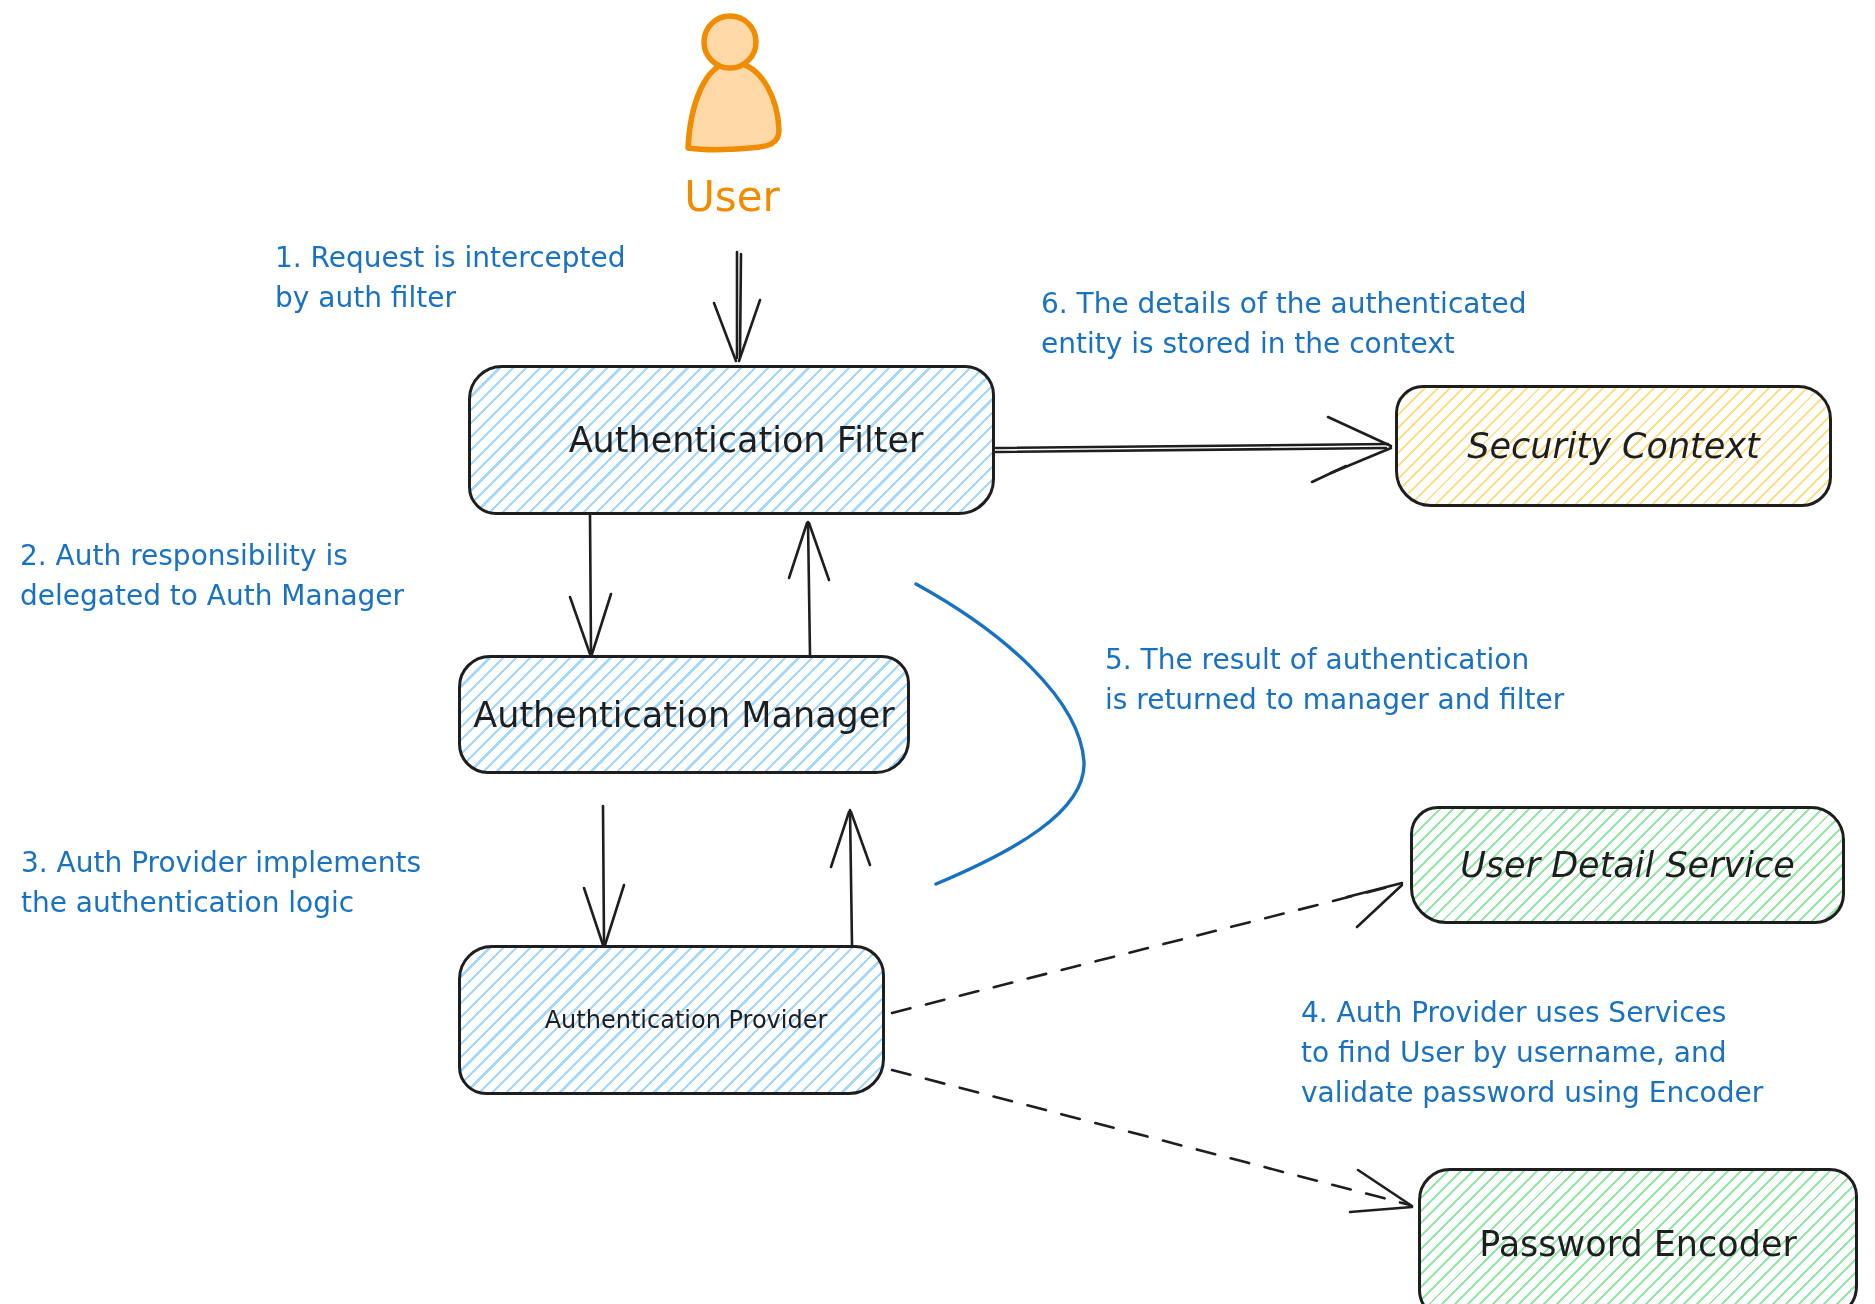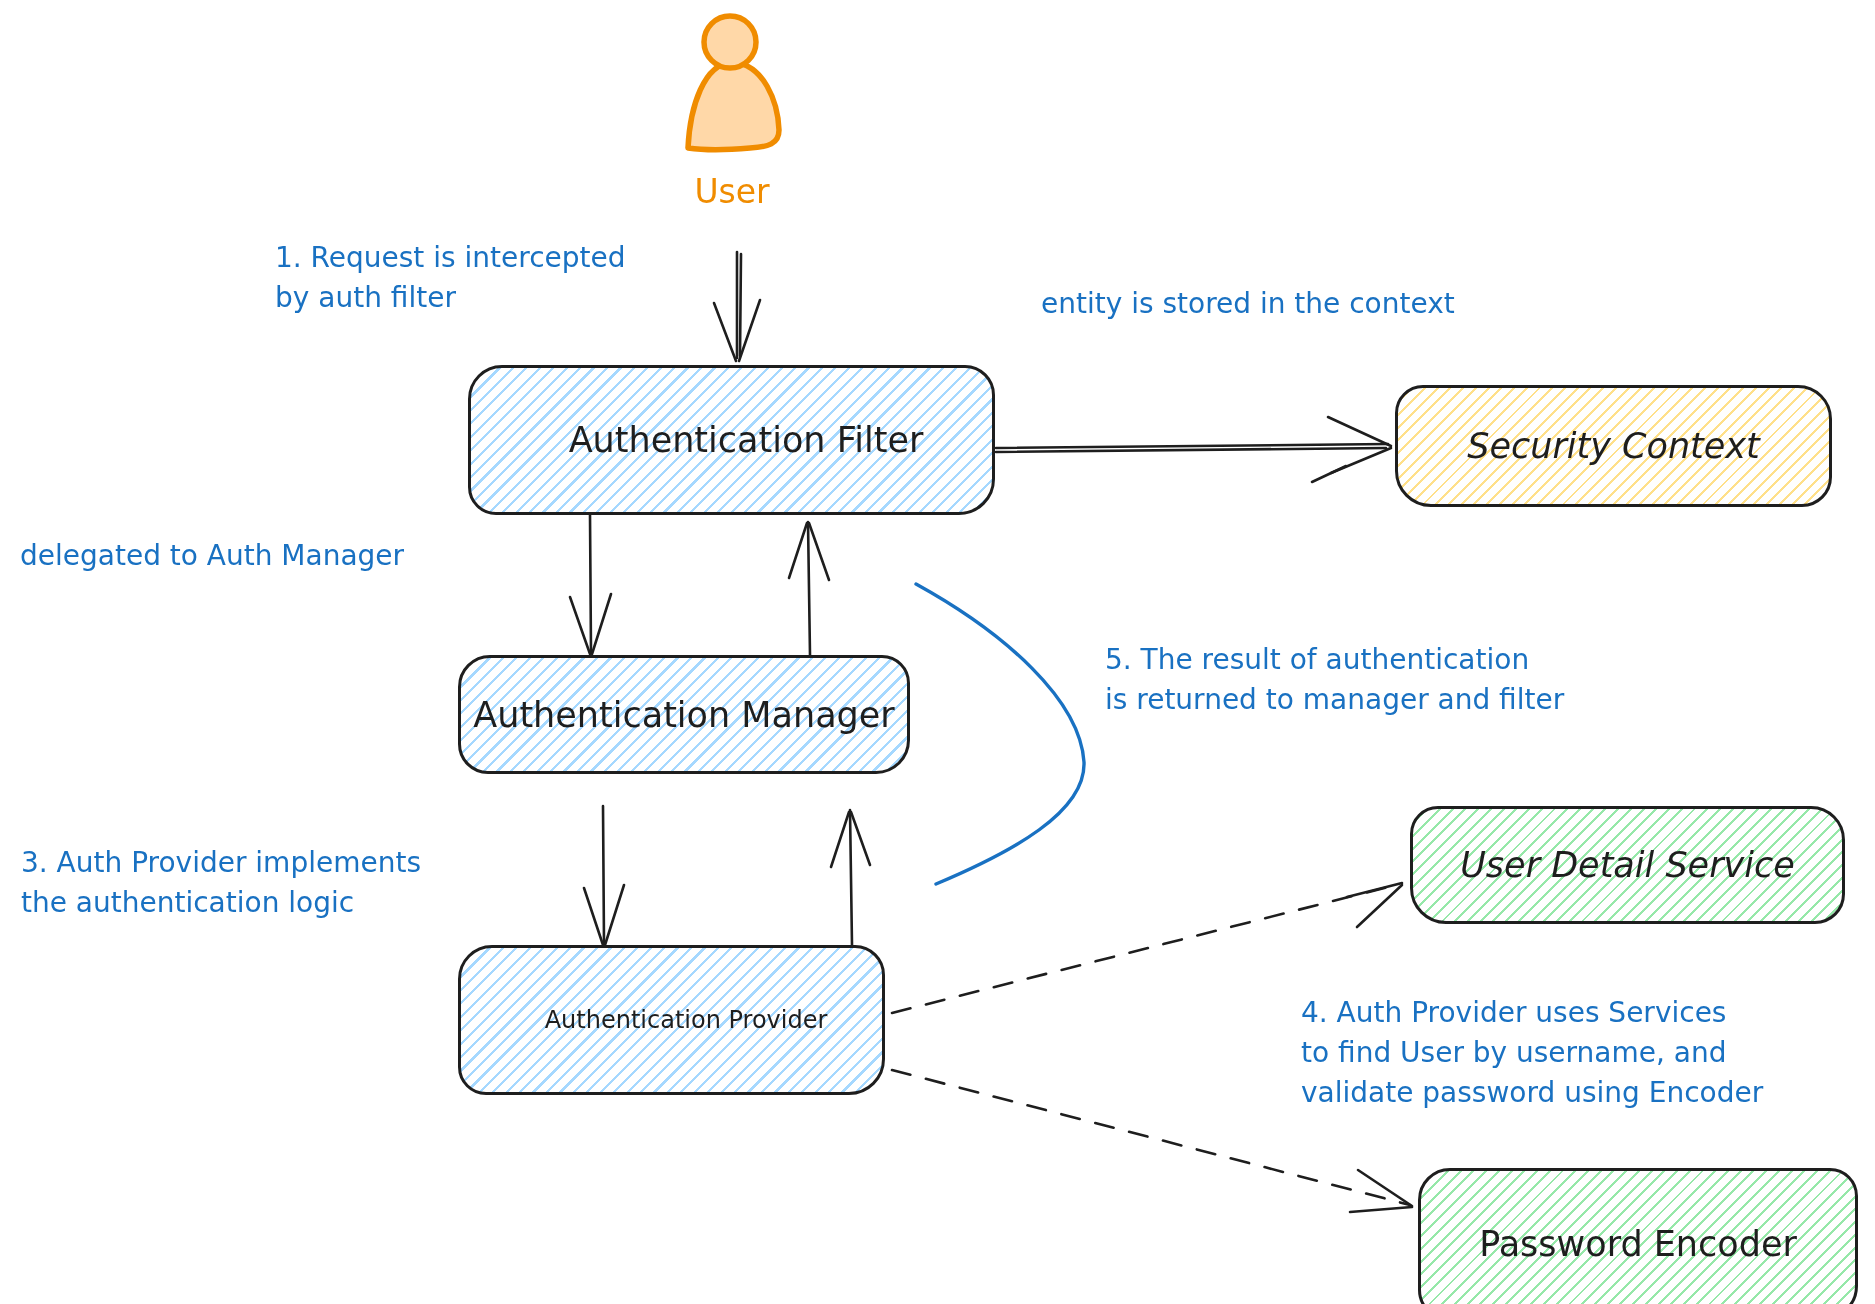--- a/index.html
+++ b/index.html
@@ -27,21 +27,21 @@
   .r3 { border-radius:32px 28px 34px 30px; }
   .hatch-blue   { background-image:repeating-linear-gradient(135deg, var(--hatch-blue) 0px,  var(--hatch-blue) 2.3px,  transparent 2.3px, transparent 9.5px); }
   .hatch-yellow { background-image:repeating-linear-gradient(135deg, var(--hatch-yellow) 0px, var(--hatch-yellow) 2.1px, transparent 2.1px, transparent 9px); }
   .hatch-green  { background-image:repeating-linear-gradient(135deg, var(--hatch-green) 0px, var(--hatch-green) 2.1px, transparent 2.1px, transparent 9px);align-items:center; }
 
   .note {
     position:absolute; color:var(--annotation-blue);
     font-size:28px; line-height:40px; white-space:nowrap;
   }
   .user-label {
-    position:absolute; color:var(--user-orange); font-size:33px;
+    position:absolute; color:var(--user-orange); font-size:42px;
     text-align:center; white-space:nowrap;
   }
 </style>
 </head>
 <body>
 
 <div class="canvas">
 
   <svg class="layer" width="1875" height="1304" aria-hidden="true">
 
@@ -128,36 +128,38 @@
   <div class="node hatch-green r3" style="left:1418px; top:1168px; width:440px; height:152px;">
     <span>Password Encoder</span>
   </div>
 
   <div class="note" style="left:275px; top:238px;">
     <div>1. Request is intercepted</div>
     <div>by auth filter</div>
   </div>
 
   <div class="note" style="left:20px; top:536px;">
+    <div>2. Auth responsibility is</div>
     <div>delegated to Auth Manager</div>
   </div>
 
   <div class="note" style="left:21px; top:843px;">
     <div>3. Auth Provider implements</div>
     <div>the authentication logic</div>
   </div>
 
   <div class="note" style="left:1301px; top:993px;">
     <div>4. Auth Provider uses Services</div>
     <div>to find User by username, and</div>
     <div>validate password using Encoder</div>
   </div>
 
   <div class="note" style="left:1105px; top:608px;margin-top:32px;">
     <div>5. The result of authentication</div>
     <div>is returned to manager and filter</div>
   </div>
 
   <div class="note" style="left:1041px; top:284px;">
+    <div>6. The details of the authenticated</div>
     <div>entity is stored in the context</div>
   </div>
 
 </div>
 
 </body></html>

